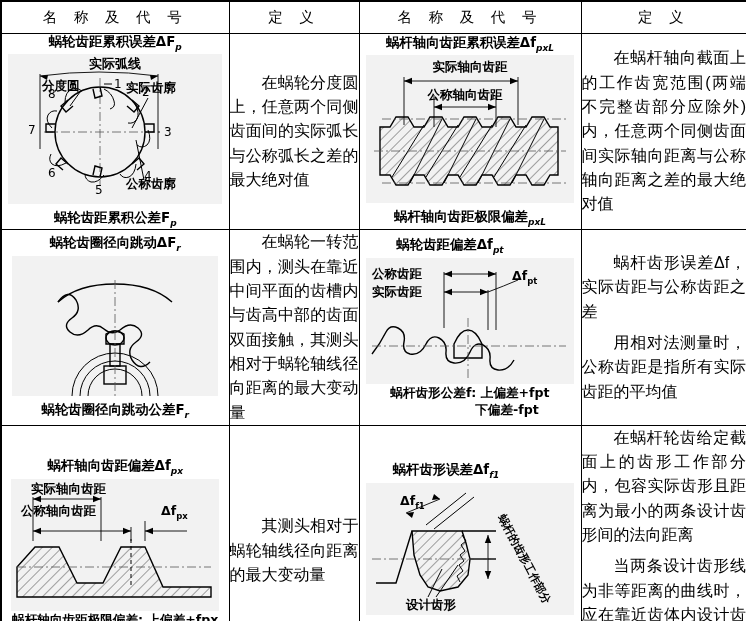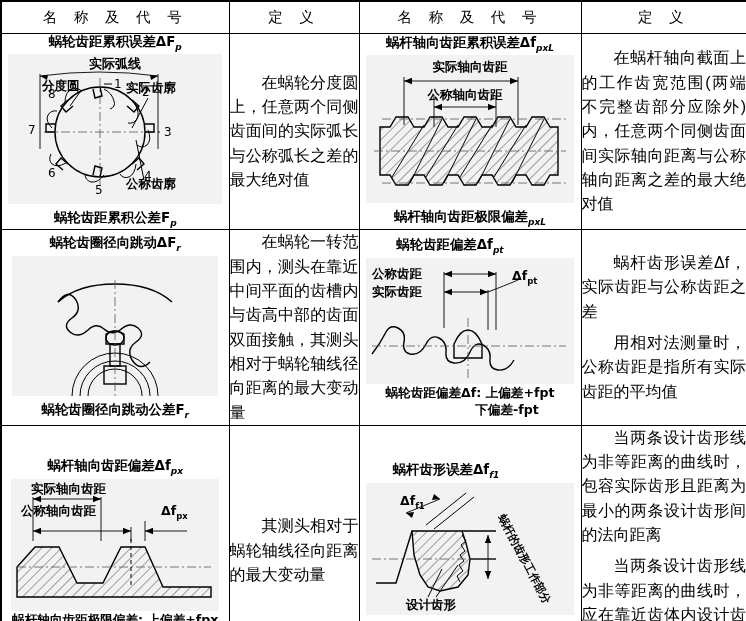--- a/index.html
+++ b/index.html
@@ -264,21 +264,21 @@
 
           <path class="med" d="M6 96 q8 -10 14 -22 q4 -8 12 -4 q8 4 6 14 q-2 10 6 12
                                 q10 2 16 -10 q5 -10 13 -6 q8 4 7 14 q-1 10 8 11
                                 q11 1 16 -11 q5 -11 13 -7 q8 4 7 14 q-1 10 8 11 q10 1 16 -10"></path>
 
           <path class="med" d="M88 86 q6 -14 14 -14 q8 0 14 14 l0 14 l-28 0 z" fill="#f2f2f2"></path>
           <line x1="102" y1="60" x2="102" y2="120" class="ctr"></line>
           <line x1="6" y1="88" x2="200" y2="88" class="ctr"></line>
         </svg>
         <div class="cap-bot2">
-          <span><span>蜗轮齿距偏差Δf: 上偏差+f</span><span class="sub it">pt</span></span>
+          <span><span>蜗杆齿形公差f: 上偏差+f</span><span class="sub it">pt</span></span>
           <span class="line2"><span>下偏差-f</span><span class="sub it">pt</span></span>
         </div>
       </div>
     </td>
     <td class="defcell">
       <p>蜗杆齿形误差Δf，实际齿距与公称齿距之差</p>
       <p>用相对法测量时，公称齿距是指所有实际齿距的平均值</p>
     </td>
   </tr>
 
@@ -352,19 +352,19 @@
                 <path d="M122 96 l-3.2 -8 l6.4 0 z" fill="#000"></path>
           <line x1="6" y1="76" x2="130" y2="76" class="ctr"></line>
           <text class="lbl" x="40" y="126" style="font-size:12.5px">设计齿形</text>
           <line x1="62" y1="114" x2="76" y2="86" class="thin"></line>
           <line x1="70" y1="114" x2="92" y2="82" class="thin"></line>
         </svg>
         <div class="cap cap-bot" style="align-self:flex-start;padding-left:8px"><span>公称轴向齿距</span><span class="sub it">f1</span></div>
       </div>
     </td>
     <td class="defcell">
-      <p>当两条设计齿形线为非等距离的曲线时，包容实际齿形且距离为最小的两条设计齿形间的法向距离</p>
+      <p>在蜗杆轮齿给定截面上的齿形工作部分内，包容实际齿形且距离为最小的两条设计齿形间的法向距离</p>
       <p>当两条设计齿形线为非等距离的曲线时，应在靠近齿体内设计齿形线的法线上确定其两者间的法向距离</p>
     </td>
   </tr>
 </tbody>
     </table>
 </div>
 
 </body></html>

